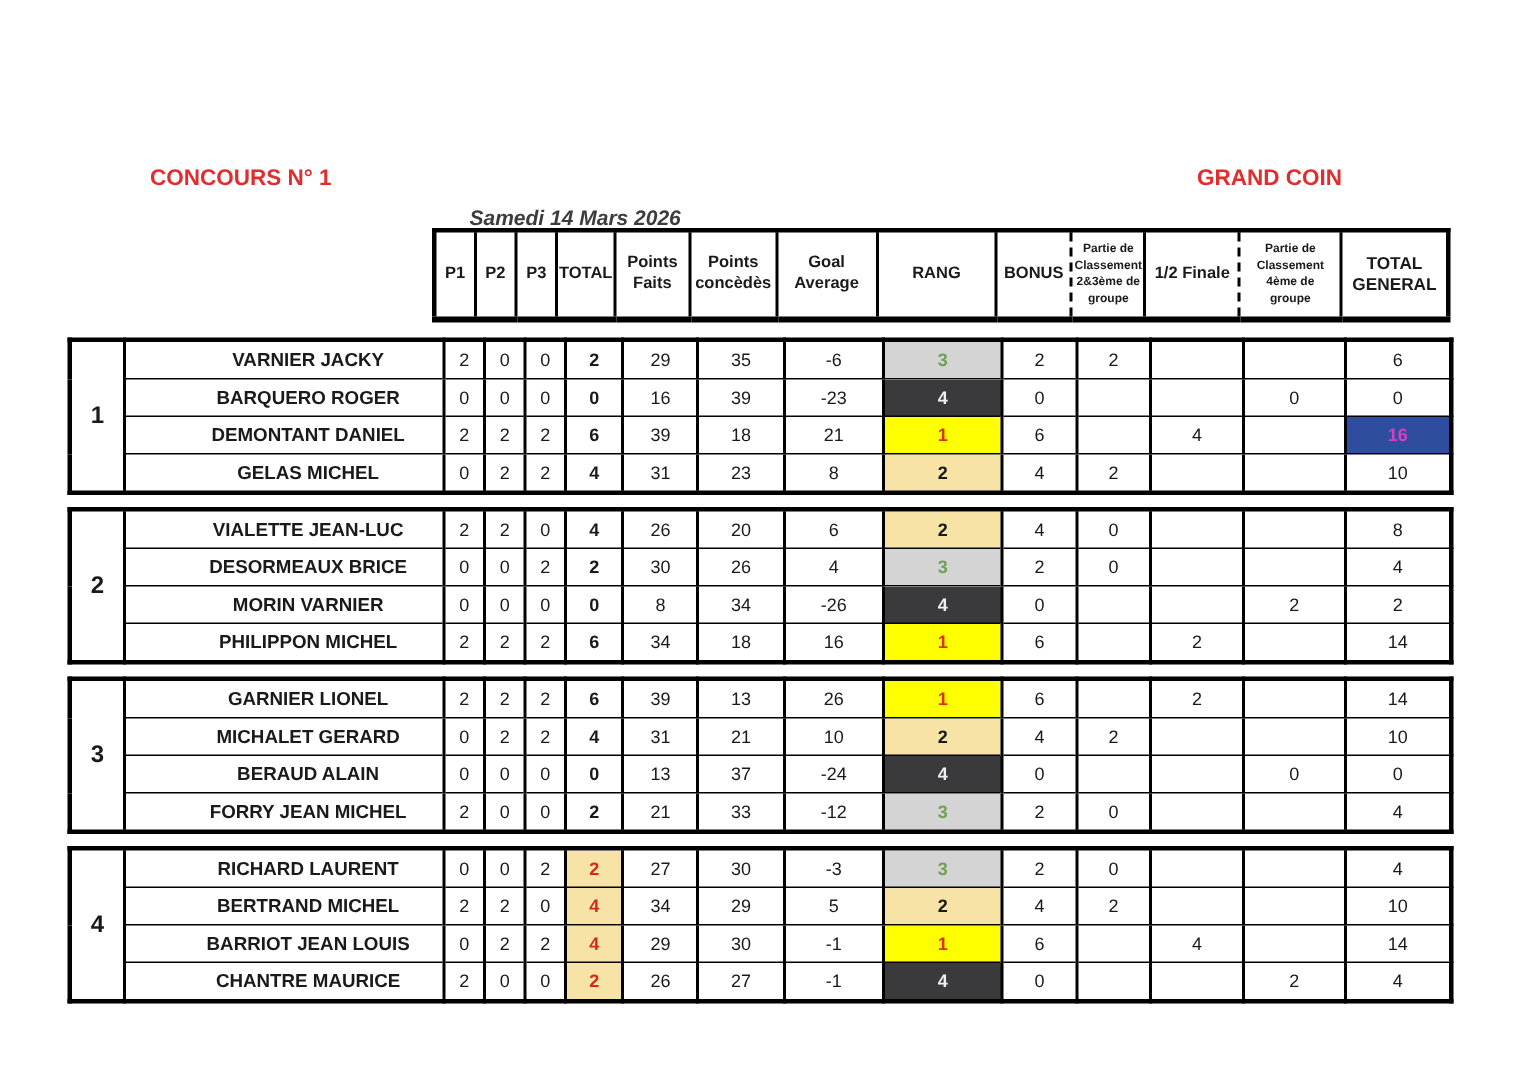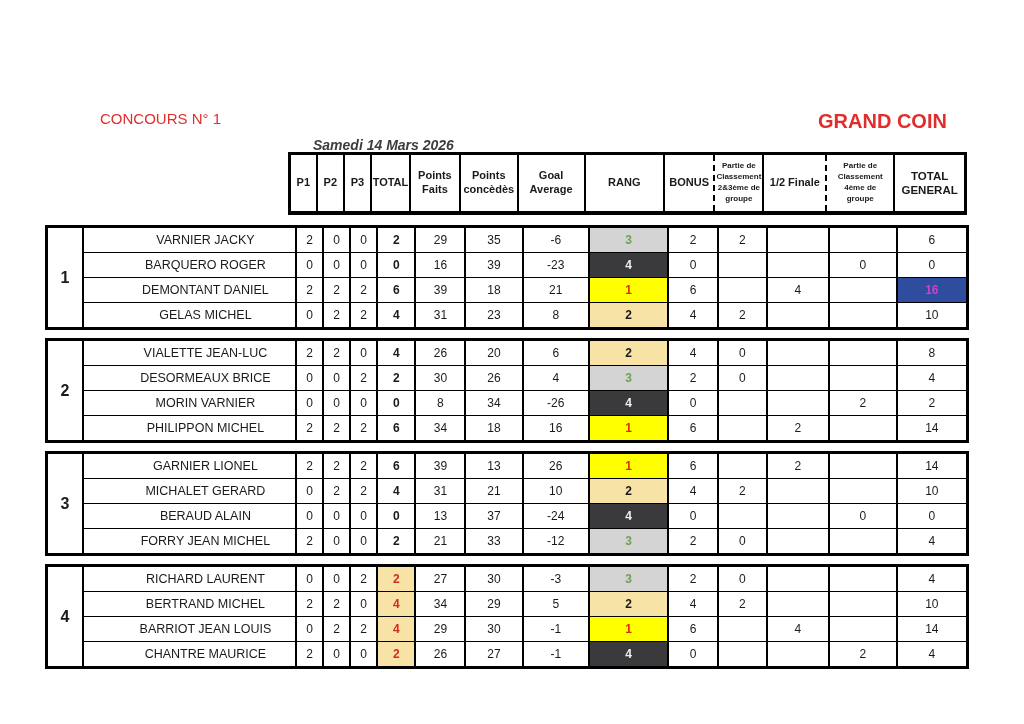--- a/index.html
+++ b/index.html
@@ -11,29 +11,29 @@
     position:absolute; top:24px; left:0; width:100%; text-align:center;
     font-size:15px; font-weight:bold; letter-spacing:.4px; color:#111;
   }
   .title2 {
     position:absolute; top:52px; left:0; width:100%; text-align:center;
     font-size:26px; font-weight:bold; letter-spacing:.5px;
     color:var(--title-blue, #233f6e);
   }
   .concours {
     position:absolute; top:110px; left:100px;
-    color:var(--accent-red, #e02d2d); font-weight:normal; font-size:15px;
+    color:var(--accent-red, #e02d2d); font-weight:bold; font-size:15px;
   }
   .date {
     position:absolute; top:111px; left:313px;
     color:var(--date-gray, #3d3d3d); font-weight:bold; font-style:italic; font-size:14px;margin-top:26px;
   }
   .location {
-    position:absolute; top:110px; left:818px;
-    color:var(--accent-red, #e02d2d); font-weight:bold; font-size:20px;
+    position:absolute; top:110px; left:798px;
+    color:var(--accent-red, #e02d2d); font-weight:bold; font-size:15px;
   }
   .tables { position:absolute; top:152px; left:45px; width:940px; }
 
   table.grid { border-collapse:collapse; table-layout:fixed; border:3px solid #000; }
   .grid td {
     border:2px solid #000; border-top-width:1px; border-bottom-width:1px;
     text-align:center; vertical-align:middle; font-size:12px; padding:0; overflow:hidden;
   }
   
   .ht { width:679px; margin-left:243px; }
@@ -43,21 +43,21 @@
   .ht .small { font-size:8px; line-height:1.35; }
   .ht .tg-h { font-size:11.5px; }
   .noR { border-right:none !important; }
   .dashL { border-left:2px dashed #000 !important; }
 
   
   .gt { width:924px; margin-top:8px; }
   .gt.first { margin-top:10px; }
   .gt td { height:24px; }
   .gt .gnum { font-size:16px; font-weight:bold; }
-  .gt .name { font-weight:normal; font-size:12.5px;padding-left:32px; }
+  .gt .name { font-weight:bold; font-size:12.5px;padding-left:32px; }
   .b { font-weight:bold; }
   .r1 { background:var(--rank1-bg, #ffff00); color:var(--rank1-text, #e03000); }
   .r2 { background:var(--rank2-bg, #f7e3a6); color:var(--rank2-text, #1a1a1a); }
   .r3 { background:var(--rank3-bg, #d4d4d4); color:var(--rank3-text, #6fa058); }
   .r4 { background:var(--rank4-bg, #3a3a3c); color:var(--rank4-text, #efefef); }
   .thl { background:var(--thl-bg, #f7e3a6); color:var(--thl-text, #d42a1e); }
   .winner { background:var(--winner-bg, #2e4d9e); color:var(--winner-text, #d63ec4); font-weight:bold; }
 </style>
 </head>
 <body>

